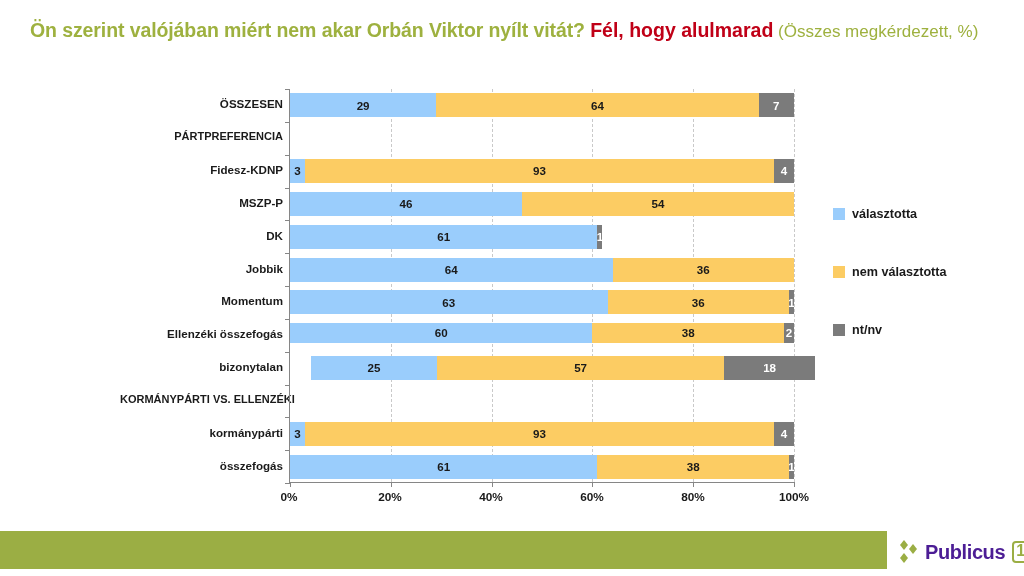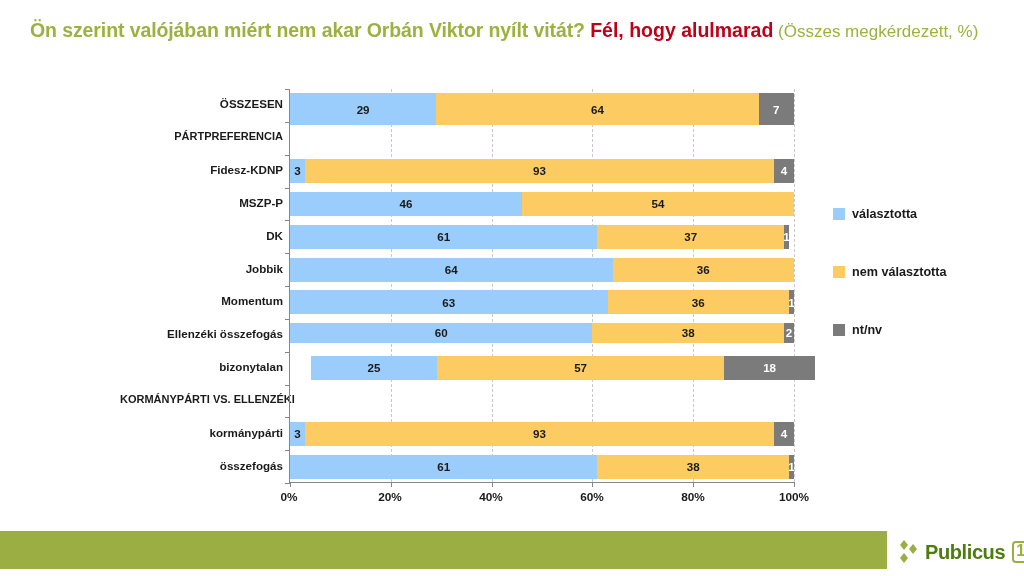--- a/index.html
+++ b/index.html
@@ -175,21 +175,21 @@
     gap: 6px;
   }
   .brand-mark {
     width: 22px; height: 24px;
     position: relative;
     flex: 0 0 auto;
   }
   .brand-name {
     font-size: 20px;
     font-weight: bold;
-    color: #4d7c0f;
+    color: #4c1d95;
     letter-spacing: -0.4px;
   }
   .brand-num {
     font-size: 16px;
     font-weight: bold;
     color: #9BAE44;
     border: 2px solid #9BAE44;
     border-radius: 4px;
     padding: 0px 2px 1px 2px;
     line-height: 1.05;
@@ -220,21 +220,21 @@
         <div class="cat-row" style="top: 336.75px;">kormánypárti</div>
         <div class="cat-row" style="top: 369.583px;">összefogás</div>
       </div>
     <div class="plot" id="plot">
         <div class="gridline" style="left: 20%;"></div>
         <div class="gridline" style="left: 40%;"></div>
         <div class="gridline" style="left: 60%;"></div>
         <div class="gridline" style="left: 80%;"></div>
         <div class="gridline" style="left: 100%;"></div>
         <div class="ytick" style="top: 0px;"></div>
-        <div class="bar-row" style="top: 4.41667px; height: 32px; border-radius: 7px;">
+        <div class="bar-row" style="top: 4.41667px; height: 24px; border-radius: 7px;">
           <div class="seg s0" style="width: 29%;">
             <span>29</span>
           </div>
           <div class="seg s1" style="width: 64%;">
             <span>64</span>
           </div>
           <div class="seg s2" style="width: 7%;">
             <span>7</span>
           </div>
         </div>
@@ -257,23 +257,20 @@
             <span>46</span>
           </div>
           <div class="seg s1" style="width: 54%;">
             <span>54</span>
           </div>
         </div>
         <div class="ytick" style="top: 131.333px;"></div>
         <div class="bar-row" style="top: 135.75px; height: 24px;">
           <div class="seg s0" style="width: 61%;">
             <span>61</span>
-          </div>
-          <div class="seg s1" style="width: 37%;">
-            <span>37</span>
           </div>
           <div class="seg s2" style="width: 1%;">
             <span>1</span>
           </div>
         </div>
         <div class="ytick" style="top: 164.167px;"></div>
         <div class="bar-row" style="top: 168.583px; height: 24px;">
           <div class="seg s0" style="width: 64%;">
             <span>64</span>
           </div>

